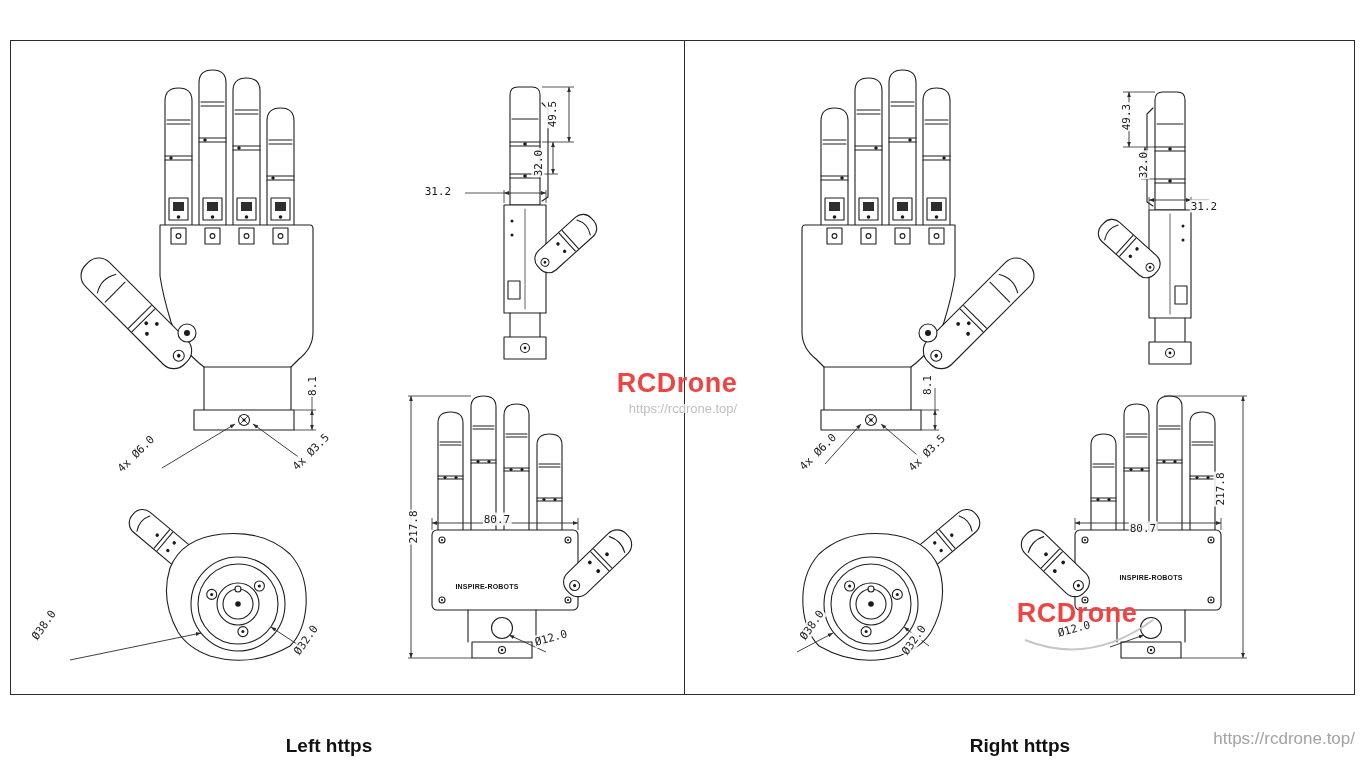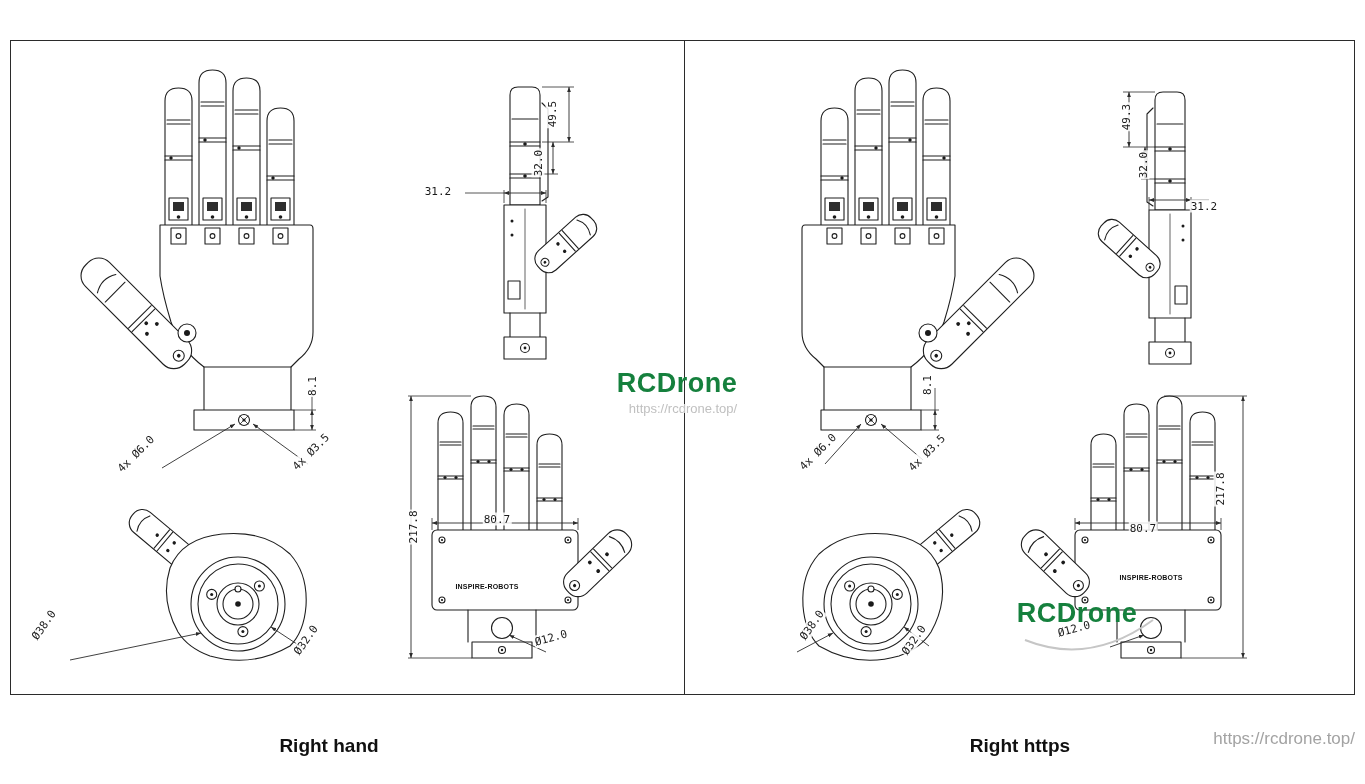--- a/index.html
+++ b/index.html
@@ -11,21 +11,21 @@
   .art{fill:#fff;stroke:#1f1f1f;stroke-width:1.1;stroke-linejoin:round;stroke-linecap:round}
   .ext{stroke:#2b2b2b;stroke-width:.8;fill:none}
   .dim{stroke:#2b2b2b;stroke-width:.9;fill:none;marker-start:url(#arr);marker-end:url(#arr)}
   .ldr{stroke:#2b2b2b;stroke-width:.9;fill:none;marker-start:url(#arr)}
   .dim-label{position:absolute;font:11px "DejaVu Sans Mono",monospace;color:#1a1a1a;
     white-space:nowrap;background:rgba(255,255,255,.85);padding:0 1px;
     transform:translate(-50%,-50%) rotate(var(--r,0deg))}
   .brand-label{position:absolute;font:bold 7px "Liberation Sans",sans-serif;letter-spacing:.2px;
     color:#111;white-space:nowrap;transform:translate(-50%,-50%)}
   .caption{position:absolute;transform:translate(-50%,-50%);font-weight:bold;font-size:19px;white-space:nowrap}
-  .wm{position:absolute;transform:translate(-50%,-50%);color:#15803d;white-space:nowrap}
+  .wm{position:absolute;transform:translate(-50%,-50%);color:#ef4444;white-space:nowrap}
   .wm-brand{font-size:27px;font-weight:bold;letter-spacing:.5px}
   .wm-url{font-size:13px;color:#c0c0c0}
   .corner-url{position:absolute;left:1165px;top:729px;width:190px;text-align:right;
     font-size:17px;color:#a3a3a3;white-space:nowrap}
 </style>
 </head>
 <body>
 
 <svg width="0" height="0" style="position:absolute" aria-hidden="true">
   <defs>
@@ -275,14 +275,14 @@
 <div class="dim-label" style="left:1220px;top:489px;--r:-90deg">217.8</div>
 <div class="dim-label" style="left:1143px;top:528px">80.7</div>
 <div class="dim-label" style="left:1074px;top:629px;--r:-15deg">Ø12.0</div>
 <div class="brand-label" style="left:1151px;top:577px">INSPIRE-ROBOTS</div>
 
 <div class="wm wm-brand" style="left:677px;top:383px">RCDrone</div>
 <div class="wm wm-url" style="left:683px;top:408px">https://rcdrone.top/</div>
 <div class="wm wm-brand" style="left:1077px;top:613px">RCDrone</div>
 <div class="corner-url">https://rcdrone.top/</div>
 
-<div class="caption" style="left:329px;top:746px">Right hand</div>
+<div class="caption" style="left:329px;top:746px">Left https</div>
 <div class="caption" style="left:1020px;top:746px">Right https</div>
 
 </body></html>

